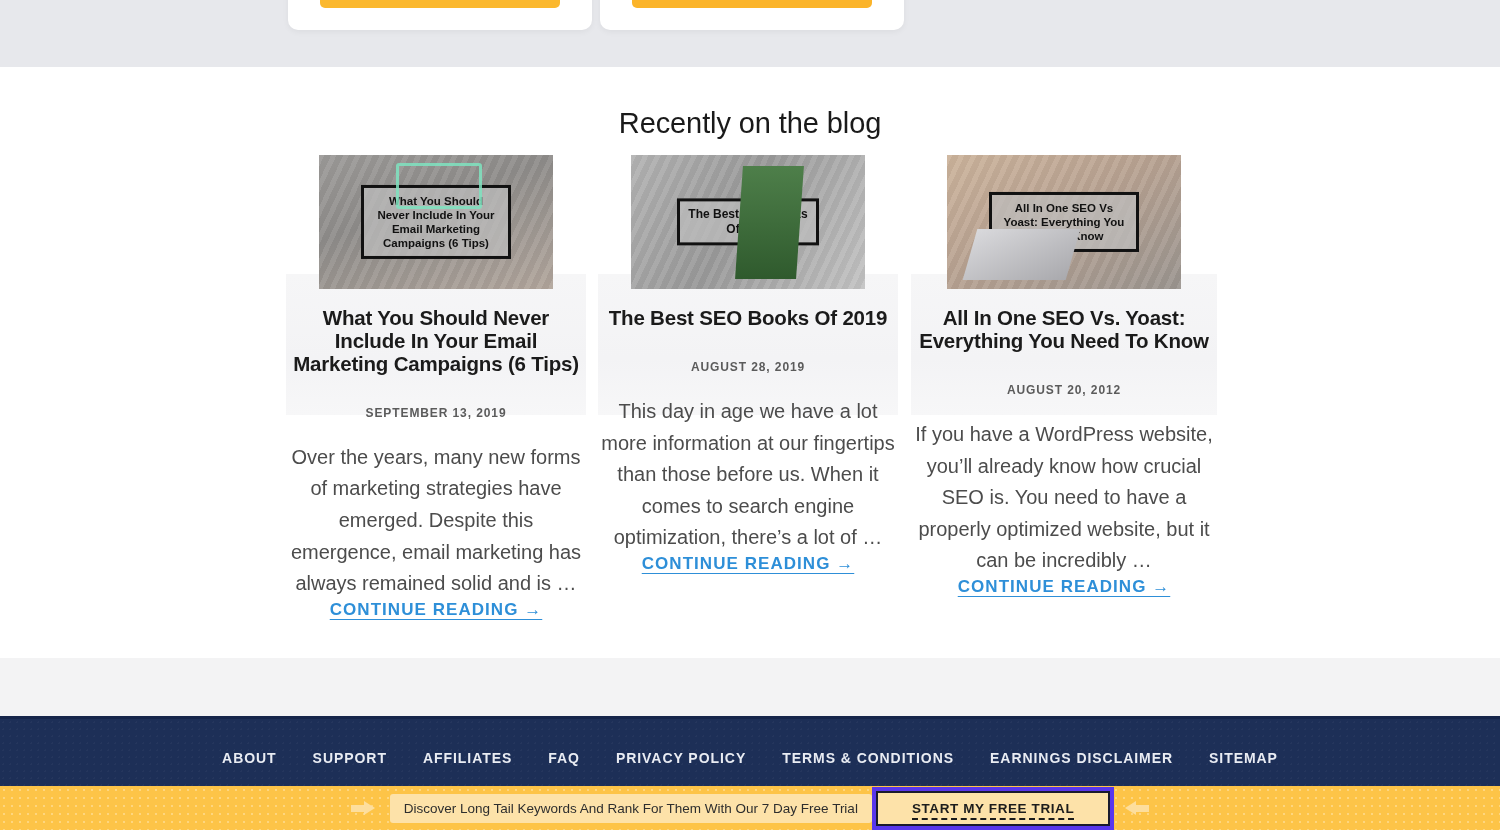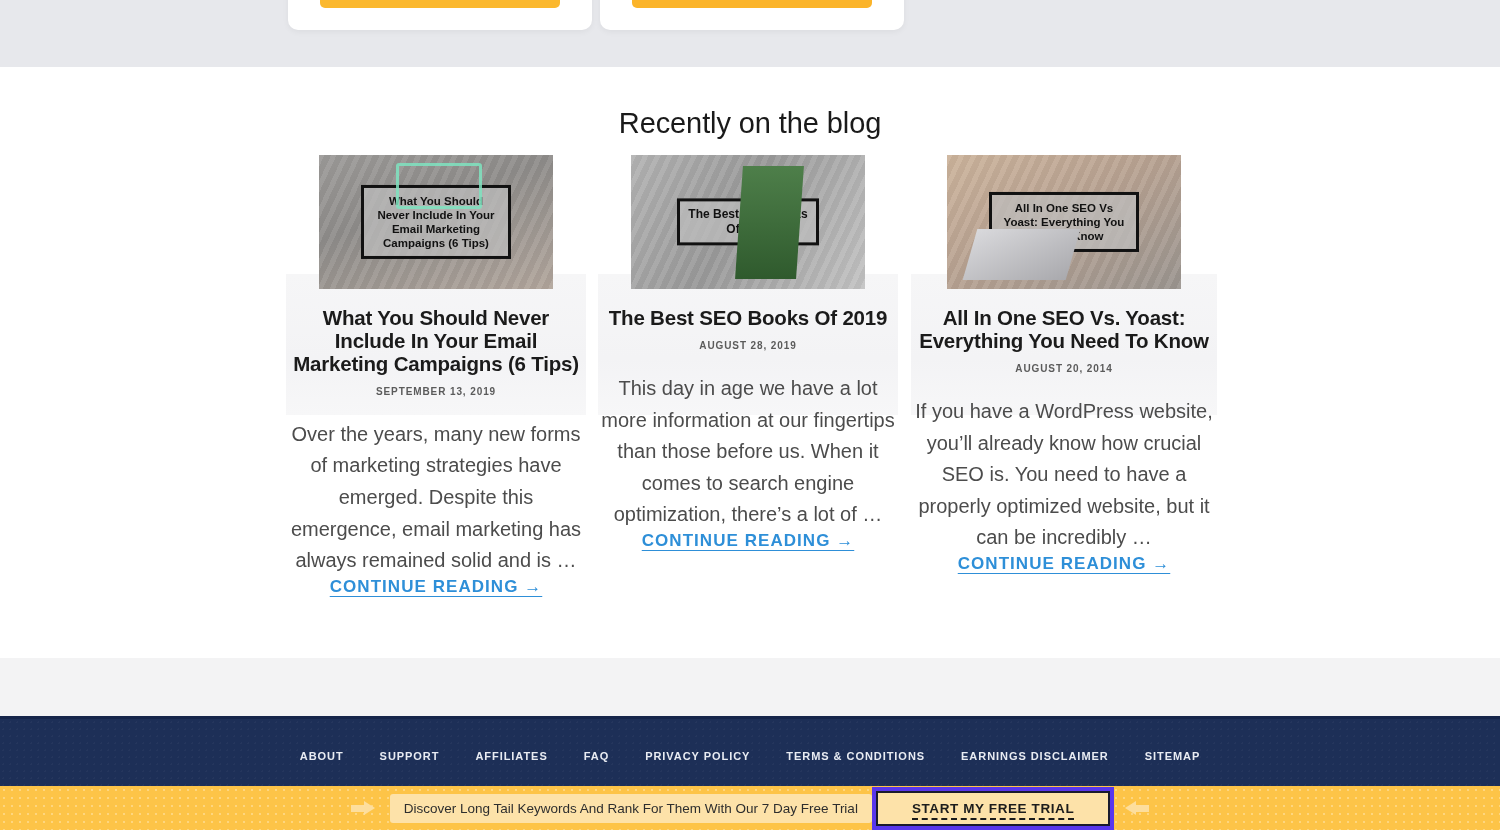--- a/index.html
+++ b/index.html
@@ -105,22 +105,22 @@
 
   .post-title {
     margin-top: 18px;
     font-size: 20.5px; line-height: 1.12; font-weight: 700; color: #1b1b1b;
     padding: 0 6px; letter-spacing: -0.2px;
     cursor: pointer;
   }
   .post.p2 .post-title { font-size: 20.5px; }
 
   .post-date {
-    margin-top: 10px;
-    font-size: 10px; font-weight: 700; color: #5b5b5b;
+    margin-top: 30px;
+    font-size: 12px; font-weight: 700; color: #5b5b5b;
     letter-spacing: 0.9px;
   }
 
   .post-excerpt {
     margin-top: 22px;
     font-size: 20px; line-height: 1.58; color: #4c4c4c;
     padding: 0 1px;
   }
 
   .continue {
@@ -147,21 +147,21 @@
     content:""; position:absolute; inset:0;
     background-image: radial-gradient(rgba(255,255,255,0.035) 1px, transparent 1px);
     background-size: 7px 7px;
   }
   .footer-nav {
     position: absolute; left: 0; top: 31px; width: 1500px;
     display: flex; justify-content: center; align-items: center;
     gap: 0;
   }
   .footer-link {
-    color: #e9ecf3; font-size: 11px; font-weight: 700;
+    color: #e9ecf3; font-size: 14px; font-weight: 700;
     letter-spacing: 0.95px; text-decoration: none;
     padding: 0 18px; cursor: pointer; white-space: nowrap;
   }
 
   
   .cta-bar {
     position: absolute; left: 0; top: 786px; width: 1500px; height: 44px;
     background: #fdc448;
     display: flex; align-items: center; justify-content: center;
   }
@@ -264,21 +264,21 @@
         <span class="continue">CONTINUE READING →</span>
       </div>
 
       <div class="post p3">
         <div class="thumb t3">
           <div class="thumb-caption">All In One SEO Vs
 Yoast: Everything You
 Need To Know</div>
         </div>
         <div class="post-title">All In One SEO Vs. Yoast: Everything You Need To Know</div>
-        <div class="post-date">AUGUST 20, 2014</div>
+        <div class="post-date">AUGUST 20, 2012</div>
         <div class="post-excerpt">If you have a WordPress website, you’ll already know how crucial SEO is. You need to have a properly optimized website, but it can be incredibly …</div>
         <span class="continue">CONTINUE READING →</span>
       </div>
     </div>
   </div>
 
   <div class="pre-footer"></div>
 
   <div class="footer">
     <div class="footer-nav">

